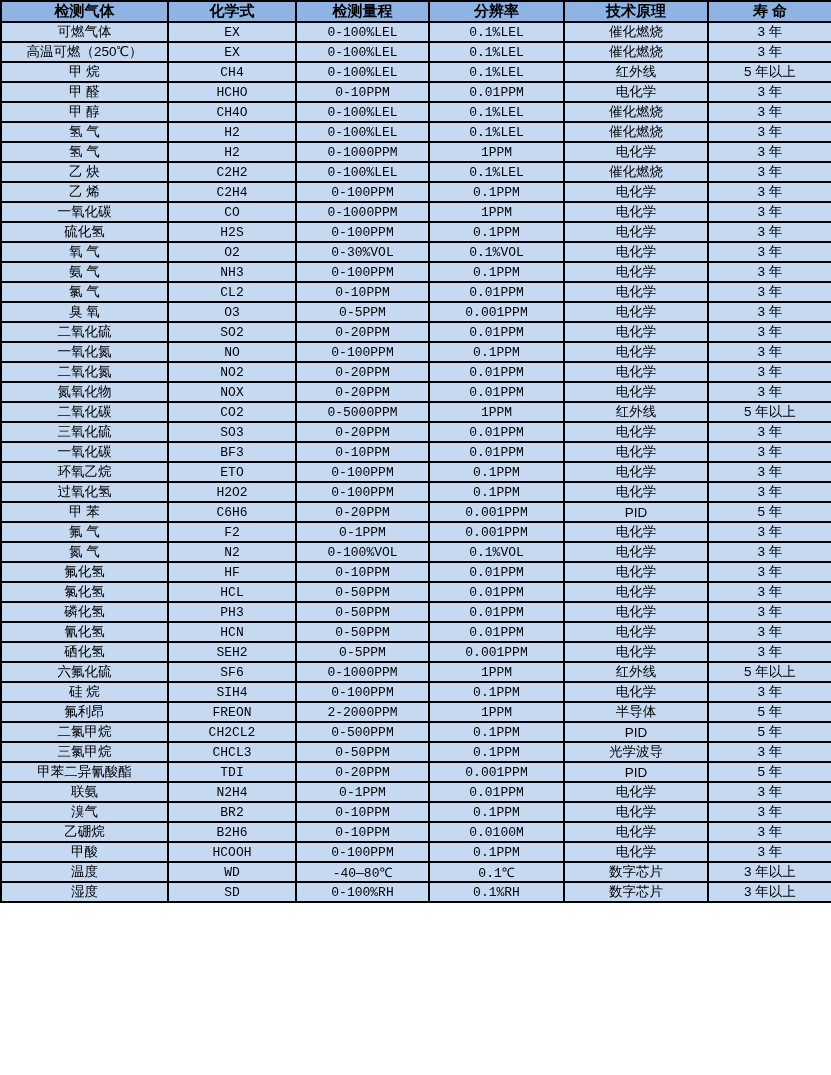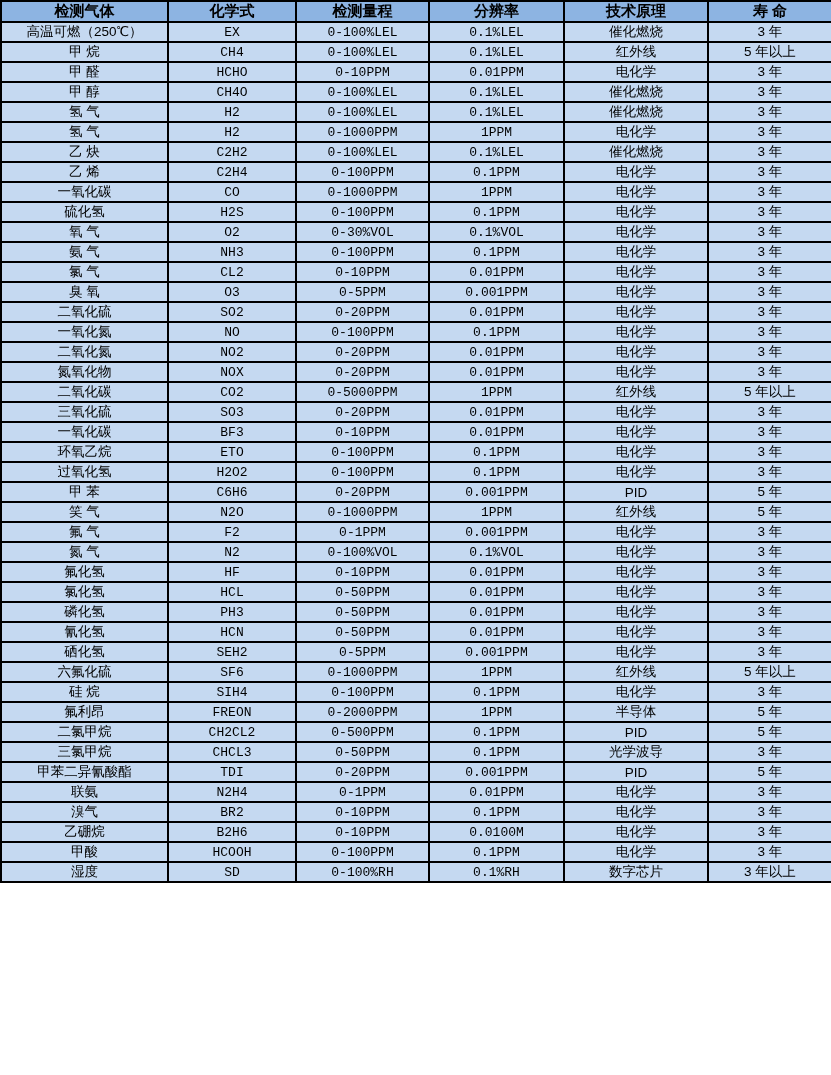--- a/index.html
+++ b/index.html
@@ -64,20 +64,28 @@
         <th>检测气体</th>
         <th>化学式</th>
         <th>检测量程</th>
         <th>分辨率</th>
         <th>技术原理</th>
         <th>寿 命</th>
       </tr>
     </thead>
     <tbody>
 
+    <tr>
+          <td>可燃气体</td>
+          <td>EX</td>
+          <td>0-100%LEL</td>
+          <td>0.1%LEL</td>
+          <td>催化燃烧</td>
+          <td>3 年</td>
+        </tr>
         <tr>
           <td>高温可燃（250℃）</td>
           <td>EX</td>
           <td>0-100%LEL</td>
           <td>0.1%LEL</td>
           <td>催化燃烧</td>
           <td>3 年</td>
         </tr>
         <tr>
           <td>甲 烷</td>
@@ -257,28 +265,20 @@
         </tr>
         <tr>
           <td>甲 苯</td>
           <td>C6H6</td>
           <td>0-20PPM</td>
           <td>0.001PPM</td>
           <td>PID</td>
           <td>5 年</td>
         </tr>
         <tr>
-          <td>笑 气</td>
-          <td>N2O</td>
-          <td>0-1000PPM</td>
-          <td>1PPM</td>
-          <td>红外线</td>
-          <td>5 年</td>
-        </tr>
-        <tr>
           <td>氟 气</td>
           <td>F2</td>
           <td>0-1PPM</td>
           <td>0.001PPM</td>
           <td>电化学</td>
           <td>3 年</td>
         </tr>
         <tr>
           <td>氮 气</td>
           <td>N2</td>
@@ -339,21 +339,21 @@
           <td>硅 烷</td>
           <td>SIH4</td>
           <td>0-100PPM</td>
           <td>0.1PPM</td>
           <td>电化学</td>
           <td>3 年</td>
         </tr>
         <tr>
           <td>氟利昂</td>
           <td>FREON</td>
-          <td>0-2000PPM</td>
+          <td>2-2000PPM</td>
           <td>1PPM</td>
           <td>半导体</td>
           <td>5 年</td>
         </tr>
         <tr>
           <td>二氯甲烷</td>
           <td>CH2CL2</td>
           <td>0-500PPM</td>
           <td>0.1PPM</td>
           <td>PID</td>
@@ -399,20 +399,28 @@
           <td>电化学</td>
           <td>3 年</td>
         </tr>
         <tr>
           <td>甲酸</td>
           <td>HCOOH</td>
           <td>0-100PPM</td>
           <td>0.1PPM</td>
           <td>电化学</td>
           <td>3 年</td>
+        </tr>
+        <tr>
+          <td>温度</td>
+          <td>WD</td>
+          <td>-40—80℃</td>
+          <td>0.1℃</td>
+          <td>数字芯片</td>
+          <td>3 年以上</td>
         </tr>
         <tr>
           <td>湿度</td>
           <td>SD</td>
           <td>0-100%RH</td>
           <td>0.1%RH</td>
           <td>数字芯片</td>
           <td>3 年以上</td>
         </tr>
       </tbody>

